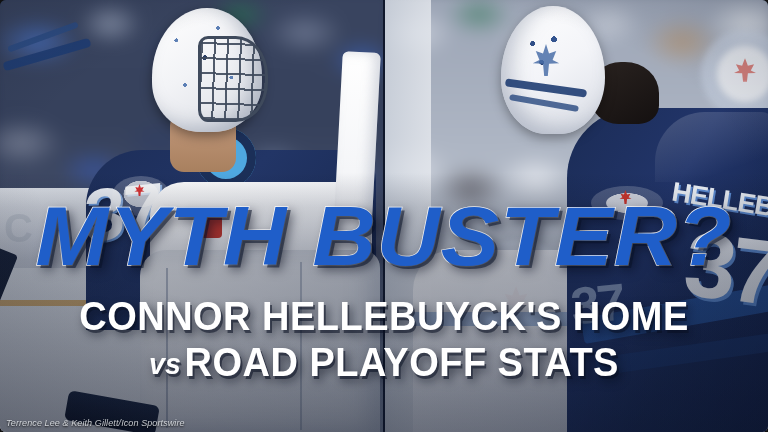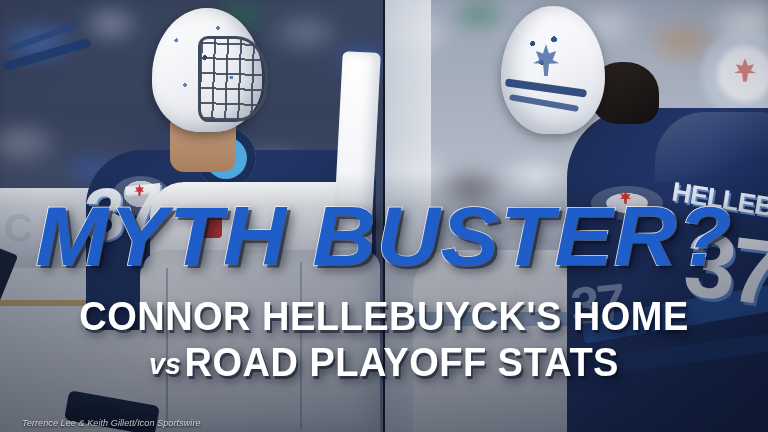--- a/index.html
+++ b/index.html
@@ -6,20 +6,21 @@
   html,body{margin:0;padding:0;background:#111;}
   *{box-sizing:border-box;}
 
   .stage{
     position:relative;
     width:768px;height:432px;
     overflow:hidden;
     font-family:"Liberation Sans", sans-serif;
     background:#14203a;
     user-select:none;
+    border-radius:6px;
   }
 
   
   .photos{position:absolute;inset:0;display:flex;}
   .photo{position:relative;overflow:hidden;}
   .photo-left{width:383px;height:432px;}
   .divider{width:2px;height:432px;background:#10182c;flex:0 0 2px;position:relative;z-index:3;}
   .photo-right{width:383px;height:432px;}
 
   
@@ -331,21 +332,20 @@
   
   .credit{
     position:absolute;left:6px;bottom:4px;z-index:11;
     font-family:"Liberation Sans", sans-serif;
     font-size:9px;
     font-style:italic;
     color:rgba(244,246,250,.78);
     letter-spacing:.1px;
     text-shadow:0 1px 2px rgba(0,0,0,.85);
     white-space:nowrap;
-    margin-left:16px;
   }
 </style>
 </head>
 <body>
 
 <div class="stage">
 
   <div class="photos">
 
     <div class="photo photo-left">

